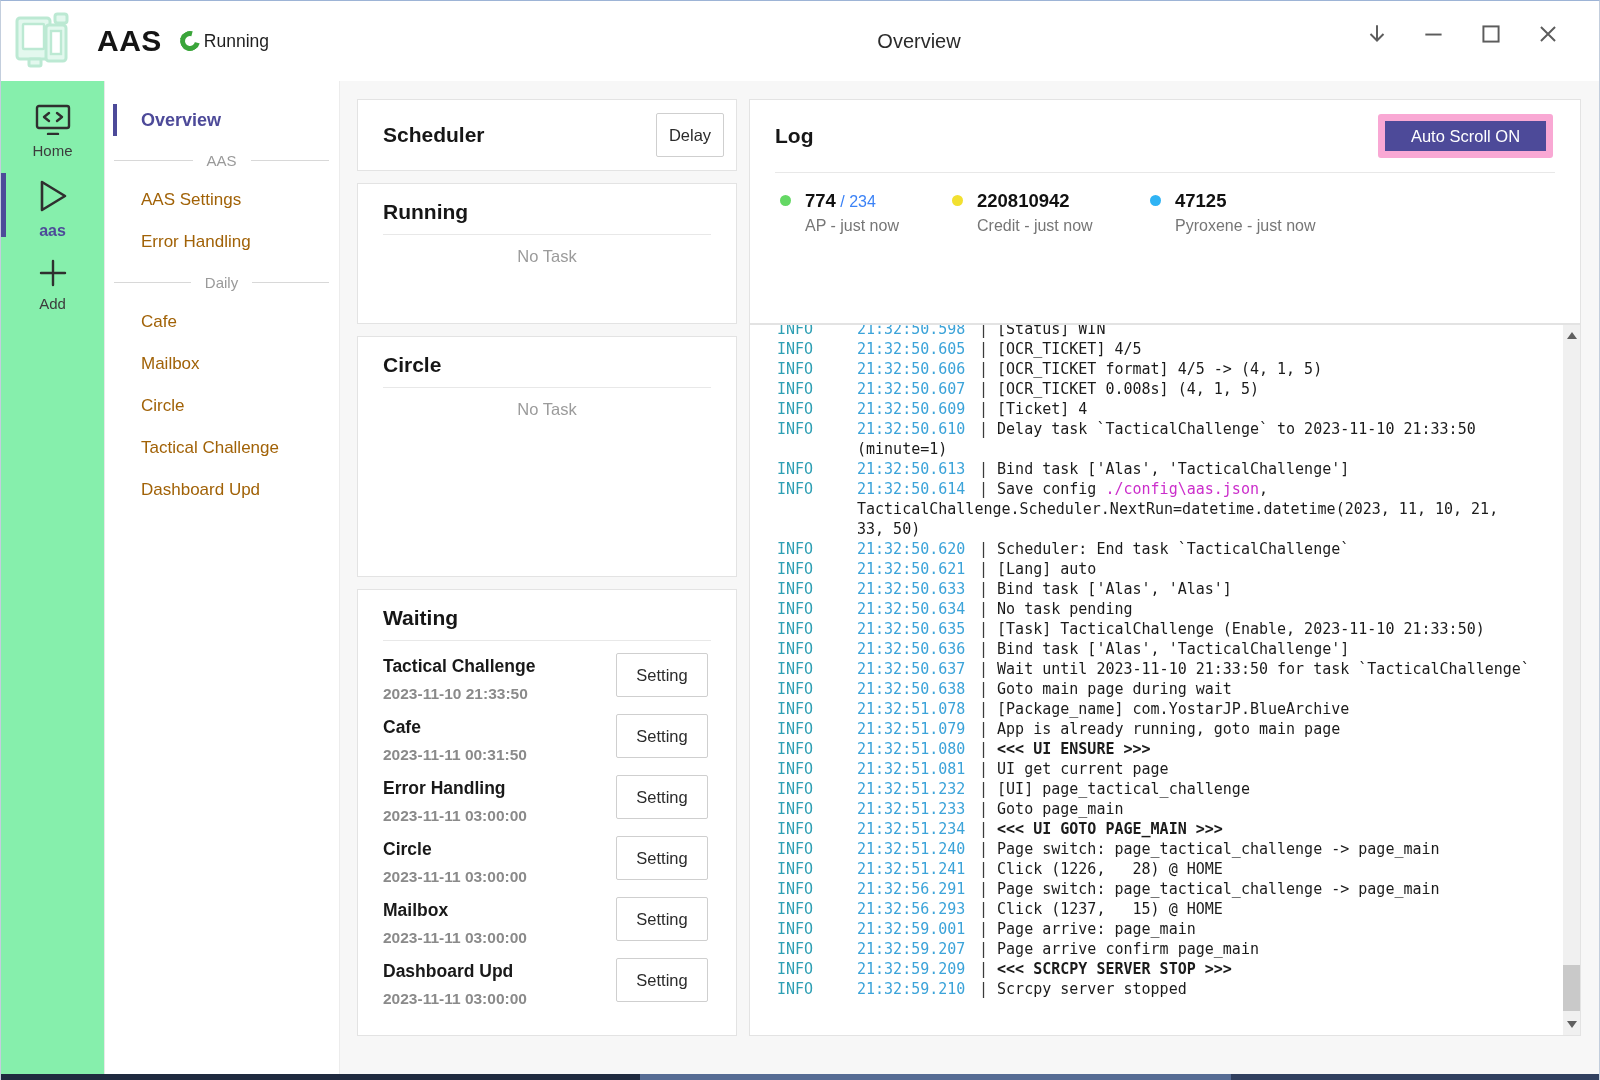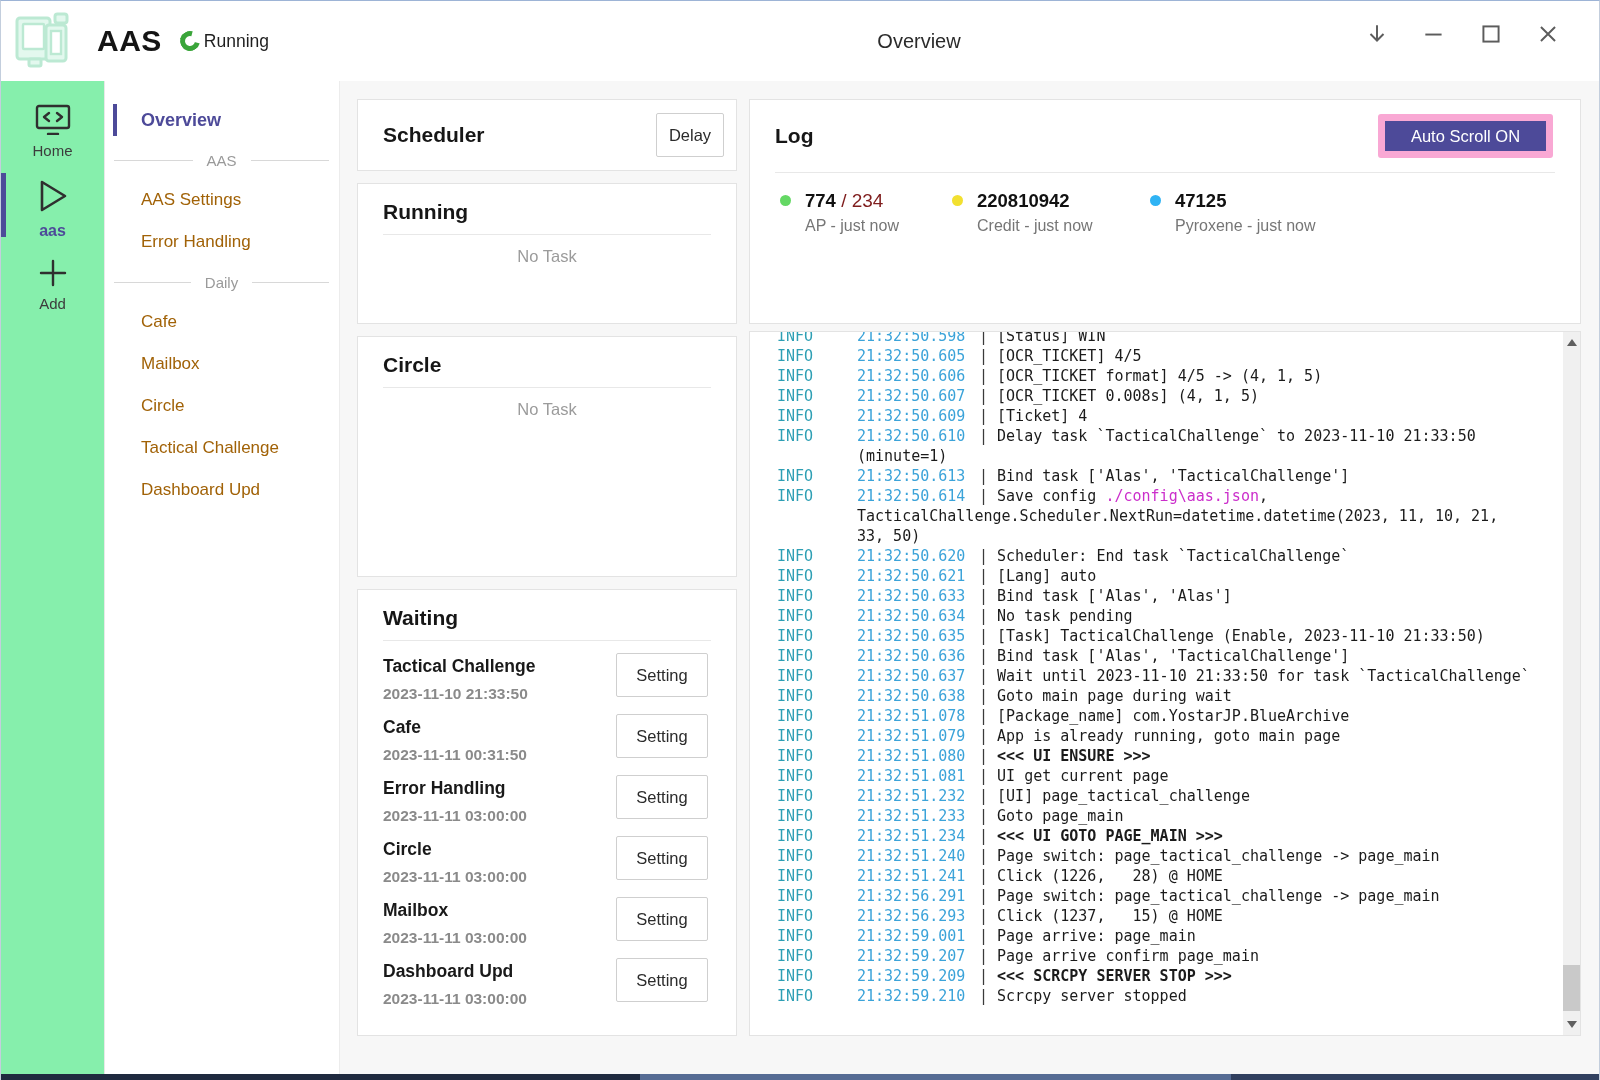--- a/index.html
+++ b/index.html
@@ -30,21 +30,21 @@
   .nav { width:235px; flex:none; background:#fff; border-right:1px solid #ececec; padding-top:18px; }
   .nav-item { height:42px; line-height:42px; padding-left:36px; font-size:17px; color:#a16207; position:relative; cursor:pointer; white-space:nowrap; }
   .nav-item.active { color:#4d4a99; font-weight:700; font-size:18px; }
   .nav-item.active::before { content:""; position:absolute; left:8px; top:5px; width:4px; height:32px; background:#4d4a99; }
   .nav-divider { display:flex; align-items:center; height:38px; padding:0 10px 0 9px; }
   .nav-line { flex:1; height:1px; background:#d8d8d8; }
   .nav-div-label { margin:0 14px; font-size:15px; color:#9a9a9a; }
   
   .main { flex:1; background:#f7f7f7; padding:18px 18px 0 17px; display:flex; gap:12px; align-items:flex-start; min-width:0; }
   .col-left { width:380px; flex:none; display:flex; flex-direction:column; gap:12px; }
-  .col-right { flex:1; min-width:0; height:937px; display:flex; flex-direction:column; gap:7px; }
+  .col-right { flex:1; min-width:0; height:937px; display:flex; flex-direction:column; }
   .card { background:#fff; border:1px solid #e3e3e3; }
   .card-title { font-size:21px; font-weight:700; color:#161616; }
   .hdivider { height:1px; background:#e8e8e8; margin:0 25px; flex:none; }
   .btn { background:#fff; border:1px solid #cfcfcf; border-radius:2px; font-size:16.5px; color:#2b2b2b; font-family:inherit; cursor:pointer; }
   
   .sched-card { height:72px; display:flex; align-items:center; padding:0 12px 0 25px; }
   .sched-card .card-title { flex:1; }
   .stop-btn { width:68px; height:44px; }
   
   .panel-head { padding:16px 25px 10px; }
@@ -63,21 +63,21 @@
   .log-head-row { height:72px; flex:none; display:flex; align-items:center; padding:0 27px 0 25px; }
   .log-head-row .card-title { flex:1; }
   .autoscroll-btn { width:175px; height:44px; background:#4d4a99; border:7px solid #f9a8d4; border-radius:3px; color:#fff; font-size:16.5px; font-family:inherit; cursor:pointer; }
   .stats { display:flex; padding:15px 0 0 30px; }
   .stat { display:flex; align-items:flex-start; }
   .stat:nth-child(1) { width:172px; }
   .stat:nth-child(2) { width:198px; }
   .dot { width:11px; height:11px; border-radius:50%; margin:7px 14px 0 0; flex:none; }
   .stat-vrow { line-height:26px; }
   .stat-value { font-size:18.5px; font-weight:700; color:#111; }
-  .stat-total { font-size:19px; color:#7f1d1d; font-weight:400; }
+  .stat-total { font-size:16px; color:#3b82f6; font-weight:400; }
   .stat-label { font-size:16px; color:#767676; margin-top:2px; }
   
   .logout-card { flex:1; position:relative; overflow:hidden; }
   .log-content { position:absolute; left:27px; top:-6px; right:24px;
     font-family:"DejaVu Sans Mono", monospace; font-size:15px; line-height:20px;
     white-space:pre; color:#1b1b1b; }
   .log-line .lv { display:inline-block; width:80px; color:#2e9fb4; }
   .log-line .tm { display:inline-block; width:122px; color:#3ba3d9; }
   .log-line .pp { color:#3a3a3a; }
   .log-line.wrap { padding-left:80px; }

